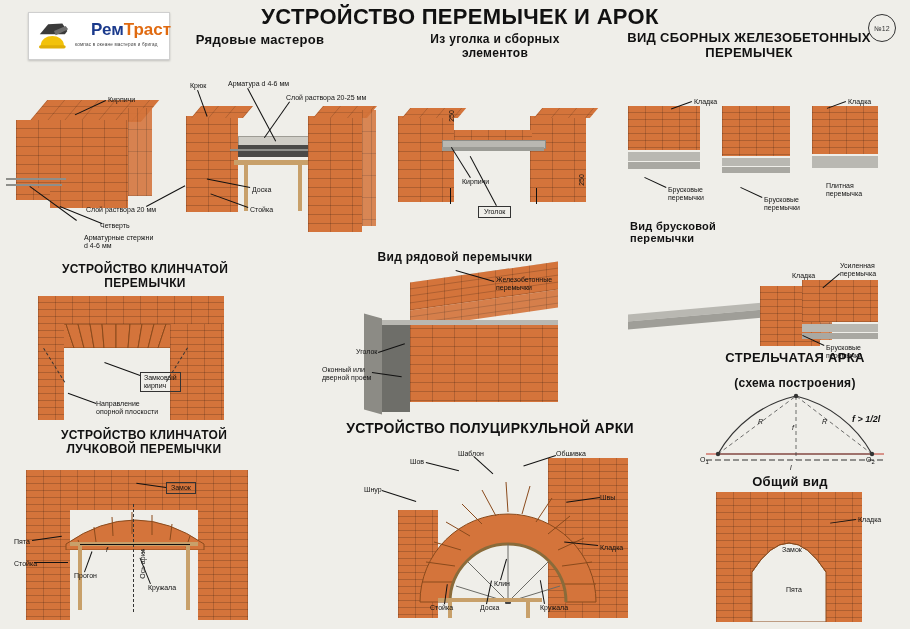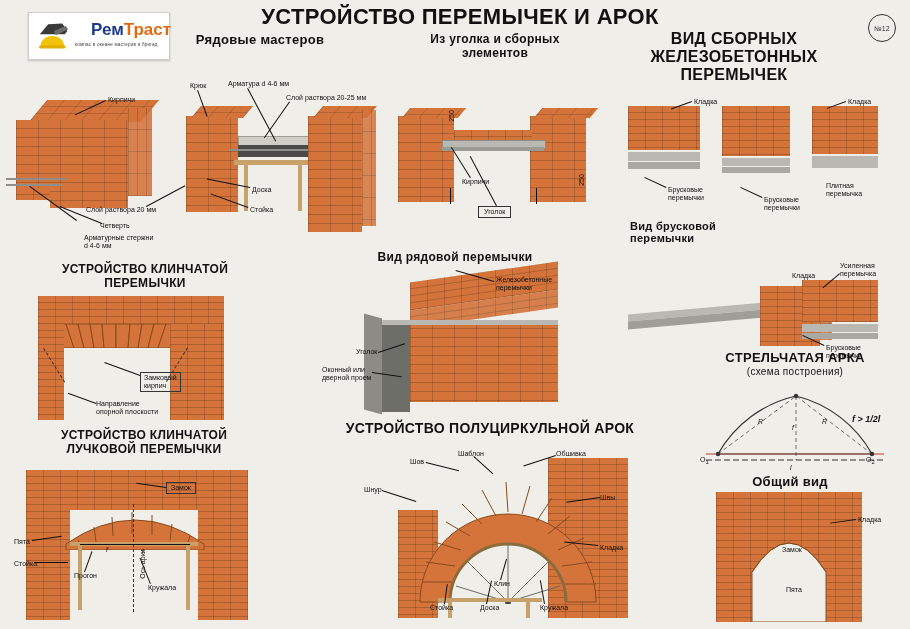--- a/index.html
+++ b/index.html
@@ -61,38 +61,38 @@
       <span>Рем</span><span class="o">Траст</span>
     </div>
     <div class="sl">компас в океане мастеров и бригад</div>
   </div>
 
   <div class="ttl" style="left:140px;top:32px;width:240px;font-size:13px;">Рядовые мастеров</div>
 
   <div class="ttl" style="left:420px;top:32px;width:150px;font-size:12px;white-space:pre-line;">Из уголка и сборных
 элементов</div>
 
-  <div class="ttl" style="left:589px;top:30px;width:290px;font-size:16px;white-space:pre-line;">ВИД СБОРНЫХ ЖЕЛЕЗОБЕТОННЫХ
+  <div class="ttl" style="left:604px;top:30px;width:290px;font-size:13px;white-space:pre-line;">ВИД СБОРНЫХ ЖЕЛЕЗОБЕТОННЫХ
 ПЕРЕМЫЧЕК</div>
 
   <div class="ttl" style="left:340px;top:250px;width:230px;font-size:12px;">Вид рядовой перемычки</div>
 
   <div class="ttl" style="left:630px;top:220px;width:130px;font-size:11px;white-space:pre-line;text-align:left;">Вид брусковой
 перемычки</div>
 
   <div class="ttl" style="left:30px;top:262px;width:230px;font-size:12px;white-space:pre-line;">УСТРОЙСТВО КЛИНЧАТОЙ
 ПЕРЕМЫЧКИ</div>
 
   <div class="ttl" style="left:24px;top:428px;width:240px;font-size:12px;white-space:pre-line;">УСТРОЙСТВО КЛИНЧАТОЙ
 ЛУЧКОВОЙ ПЕРЕМЫЧКИ</div>
 
-  <div class="ttl" style="left:320px;top:420px;width:340px;font-size:14px;">УСТРОЙСТВО ПОЛУЦИРКУЛЬНОЙ АРОК</div>
+  <div class="ttl" style="left:320px;top:420px;width:340px;font-size:14px;">УСТРОЙСТВО ПОЛУЦИРКУЛЬНОЙ АРКИ</div>
 
   <div class="ttl" style="left:690px;top:350px;width:210px;font-size:13px;">СТРЕЛЬЧАТАЯ АРКА</div>
-  <div class="ttl" style="left:690px;top:366px;width:210px;font-size:10px;font-weight:normal;">(схема построения)</div>
+  <div class="ttl" style="left:690px;top:376px;width:210px;font-size:12px;font-weight:bold;">(схема построения)</div>
 
   <div class="ttl" style="left:700px;top:474px;width:180px;font-size:13px;">Общий вид</div>
 
   <div style="position:absolute;left:14px;top:100px;width:150px;height:130px;">
 
     <div class="brickfill sm" style="position:absolute;left:24px;top:0;width:112px;height:22px;transform:skewX(-40deg);"></div>
 
     <div class="brickfill" style="position:absolute;left:2px;top:20px;width:112px;height:88px;"></div>
 
     <div class="brickfill v" style="position:absolute;left:114px;top:8px;width:24px;height:88px;opacity:.88;"></div>

